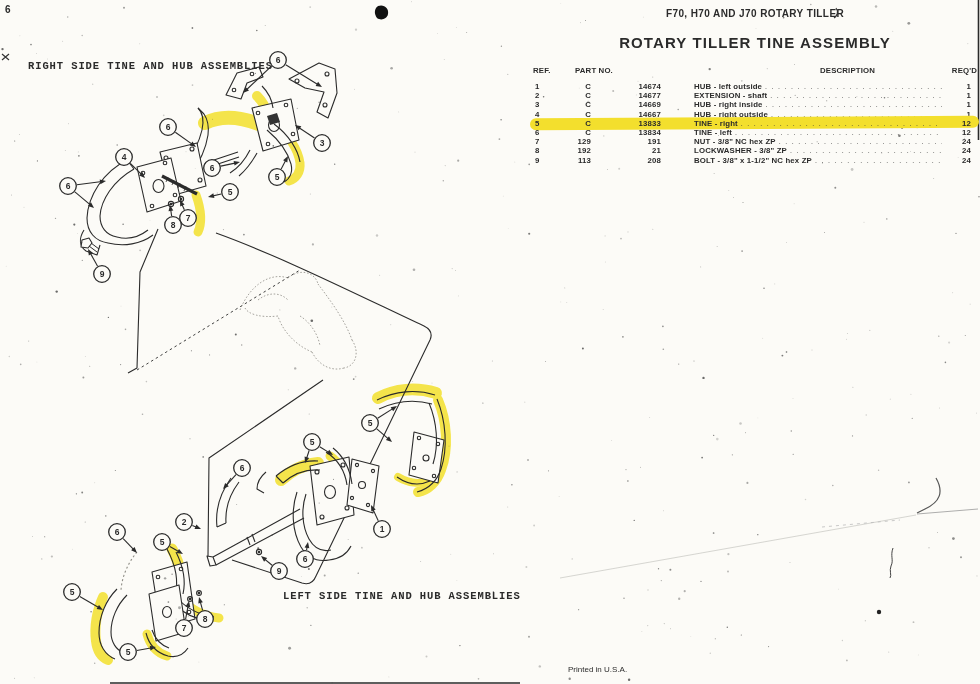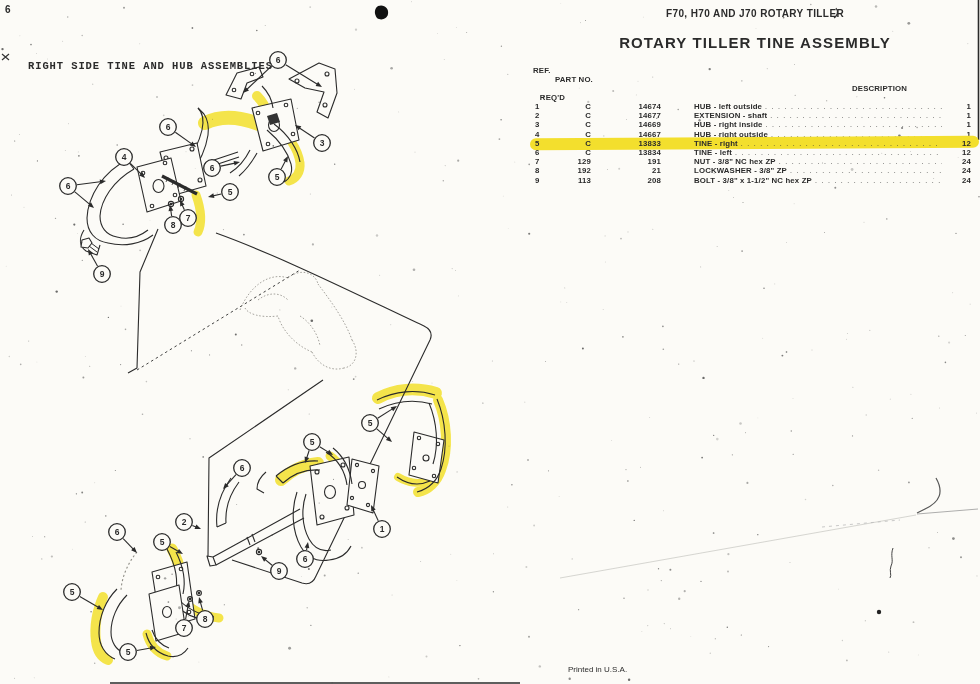--- a/index.html
+++ b/index.html
@@ -7,21 +7,21 @@
         font-family:"Liberation Sans",sans-serif;color:#2b2b2b;}
   svg.art{position:absolute;left:0;top:0;}
   .pagenum{position:absolute;left:5px;top:4px;font-size:10px;font-weight:bold;}
   .dlabel{position:absolute;font-size:10.5px;font-weight:bold;letter-spacing:.9px;white-space:nowrap;font-family:Liberation Mono, monospace;}
   #right-label{left:28px;top:60px;}
   #left-label{left:283px;top:590px;}
   .titles{position:absolute;left:533px;top:8px;width:444px;text-align:center;}
   .doc-title{font-size:10px;font-weight:bold;letter-spacing:.4px;}
   .table-title{margin-top:15px;font-size:15px;font-weight:bold;letter-spacing:1.1px;}
   .ptable{position:absolute;left:533px;top:66px;width:444px;font-size:7.8px;font-weight:bold;letter-spacing:.15px;}
-  .thead{display:flex;line-height:9px;flex-direction:column;}
+  .thead{display:flex;margin-bottom:7px;line-height:9px;}
   .h-ref{width:20px;white-space:nowrap;}
   .h-part{width:82px;text-align:center;white-space:nowrap;}
   .h-desc{flex:1;text-align:right;padding-right:70px;white-space:nowrap;}
   .h-qty{width:32px;text-align:right;white-space:nowrap;}
   .trow{display:flex;position:relative;z-index:0;line-height:9.2px;align-items:baseline;}
   .c-ref{width:20px;padding-left:2px;}
   .c-prefix{width:36px;text-align:right;}
   .c-part{width:70px;text-align:right;}
   .c-desc{margin-left:33px;white-space:nowrap;}
   .dots{flex:1;overflow:hidden;white-space:nowrap;margin:0 3px;letter-spacing:1.3px;
@@ -654,20 +654,21 @@
         <circle cx="970.1" cy="304.1" r="0.42" fill="#3a3a3a" opacity="0.50"></circle>
         <circle cx="146.4" cy="381.6" r="0.79" fill="#3a3a3a" opacity="0.28"></circle>
         <circle cx="619.2" cy="168.7" r="1.02" fill="#3a3a3a" opacity="0.23"></circle>
         <circle cx="539.8" cy="666.4" r="1.22" fill="#3a3a3a" opacity="0.30"></circle>
       </g>
   </svg>
 
   <div class="pagenum">6</div>
 
   <div class="dlabel" id="right-label">RIGHT SIDE TINE AND HUB ASSEMBLIES</div>
+  <div class="dlabel" id="left-label">LEFT SIDE TINE AND HUB ASSEMBLIES</div>
 
   <div class="titles">
     <div class="doc-title">F70, H70 AND J70 ROTARY TILLER</div>
     <div class="table-title">ROTARY TILLER TINE ASSEMBLY</div>
   </div>
 
   <div class="ptable">
     <div class="thead">
       <span class="h-ref">REF.</span>
       <span class="h-part">PART NO.</span>

